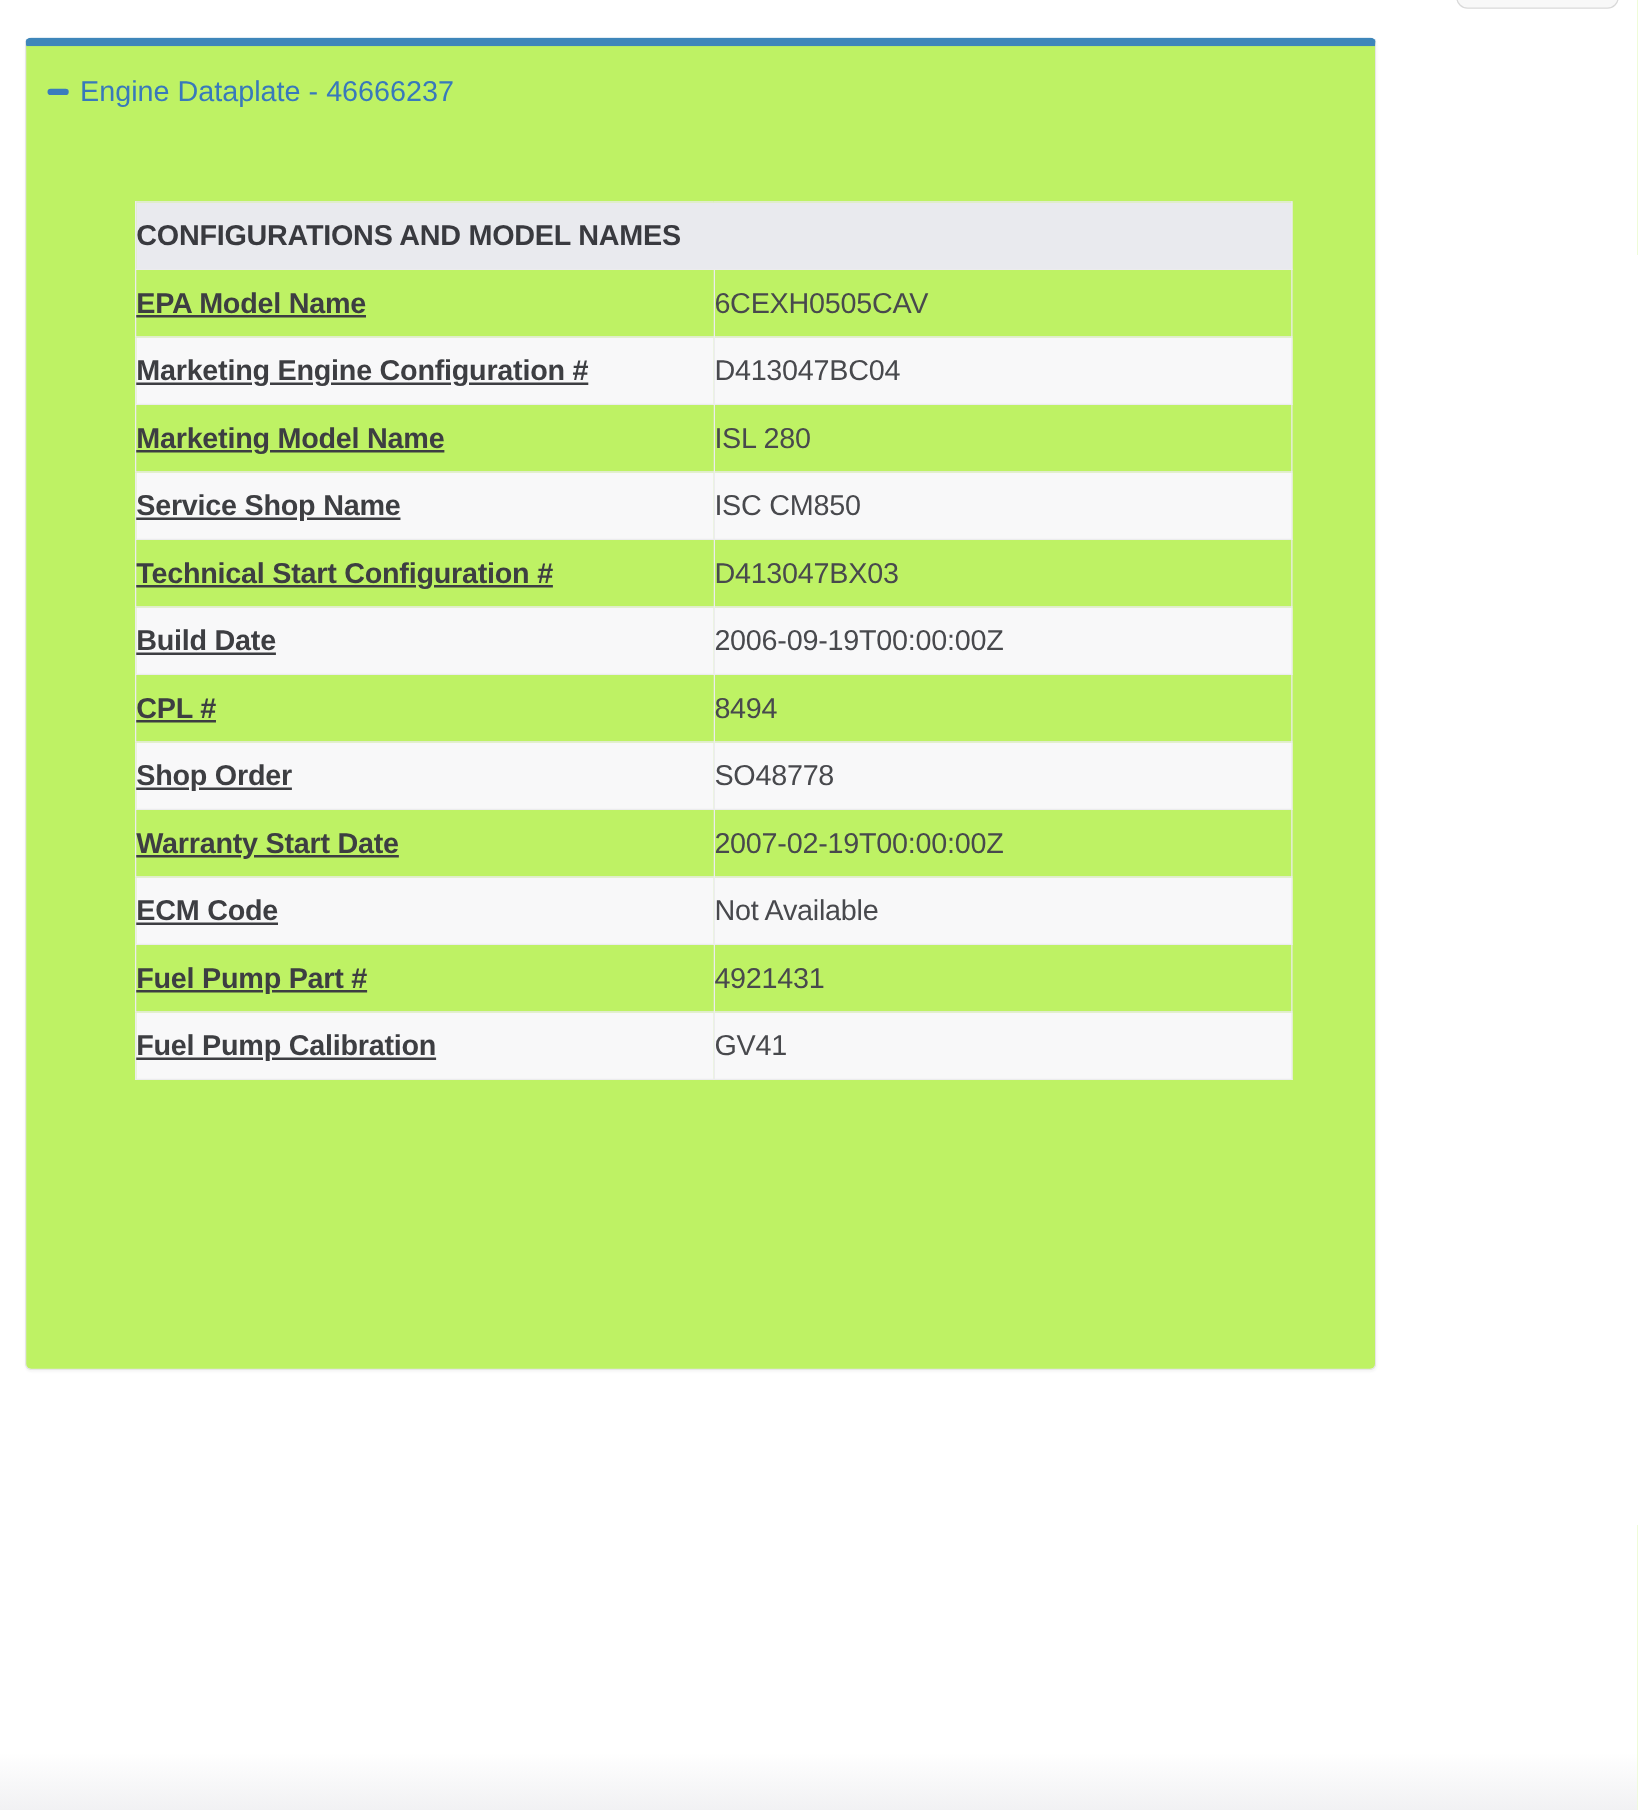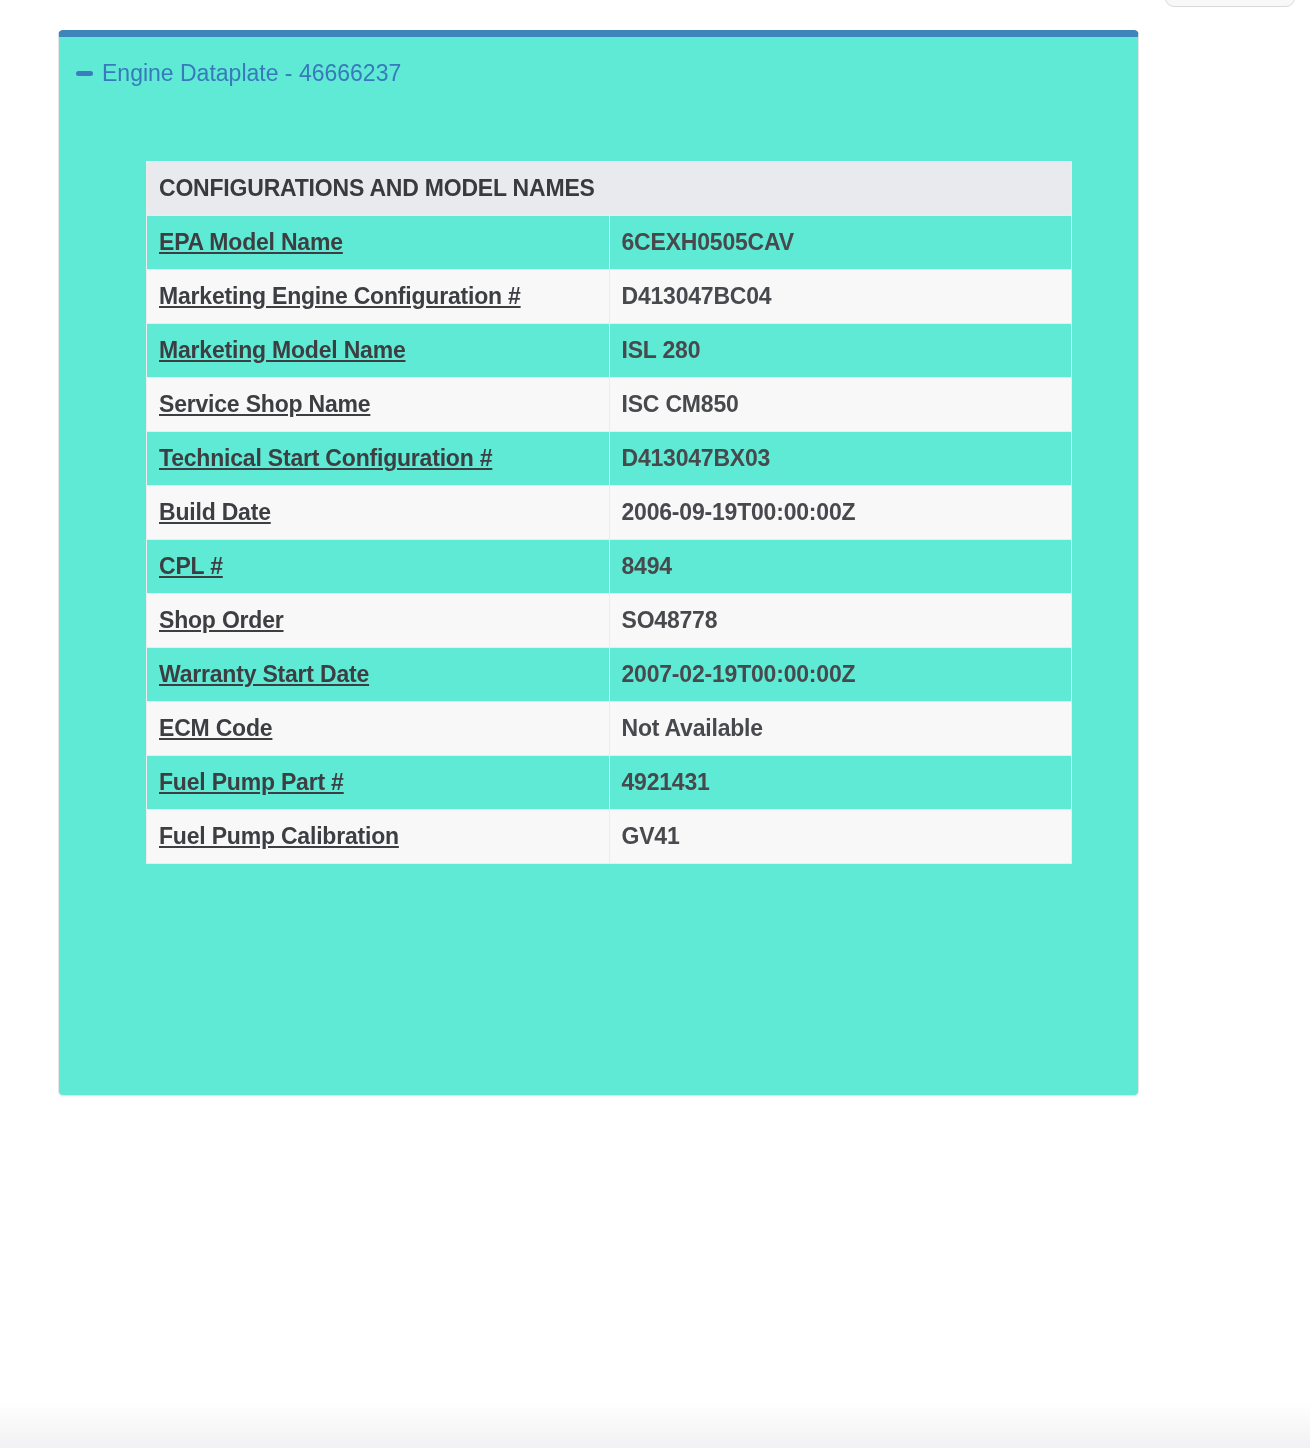--- a/index.html
+++ b/index.html
@@ -19,26 +19,25 @@
     background: #f8f8f8;
     border: 1px solid #d9d9d9;
     border-radius: 0 0 9px 9px;
   }
 
   
   .card {
     position: absolute;
     left: 20px; top: 30px;
     width: 1081px; height: 1066px;
-    background: #5eead4;
+    background: #bef264;
     border: 1px solid #e6e6e6;
     border-top: 7px solid #3e86ba;
     border-radius: 5px;
     box-shadow: 0 1px 2px rgba(0,0,0,0.04);
-    margin-left: 38px;
   }
 
   .card-title {
     display: flex;
     align-items: center;
     margin: 22px 0 0 17px;
     gap: 9px;
     cursor: pointer;
   }
   .minus-icon {
@@ -60,42 +59,42 @@
 
   table.dataplate {
     width: 926px;
     border-collapse: collapse;
     table-layout: fixed;
   }
   table.dataplate th, table.dataplate td {
     border: 1px solid #ececee;
     vertical-align: middle;
     text-align: left;
-    padding: 6px 12px;
+    padding: 6px 0;
     height: 54px;
     font-size: 23px;
     letter-spacing: -0.2px;
   }
   th.section-header-cell {
     background: #e9eaee;
     color: #393a3f;
     font-weight: bold;
     font-size: 22px;
   }
   th.row-label {
     width: 463px;
     color: #3d3e42;
     font-weight: bold;
     background: transparent;
     text-decoration: underline;
   }
   td.row-value {
     width: 463px;
     color: #48494d;
-    font-weight: bold;
+    font-weight: normal;
   }
   
   tbody tr:nth-child(odd):not(.section-header-row) {
     background: #f8f8f9;
   }
 
   
   .bottom-fade {
     position: absolute;
     left: 0; bottom: 0;

